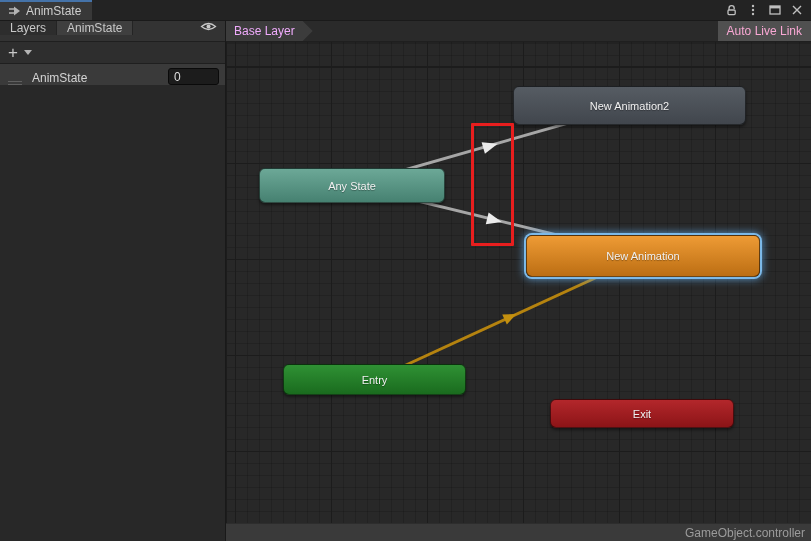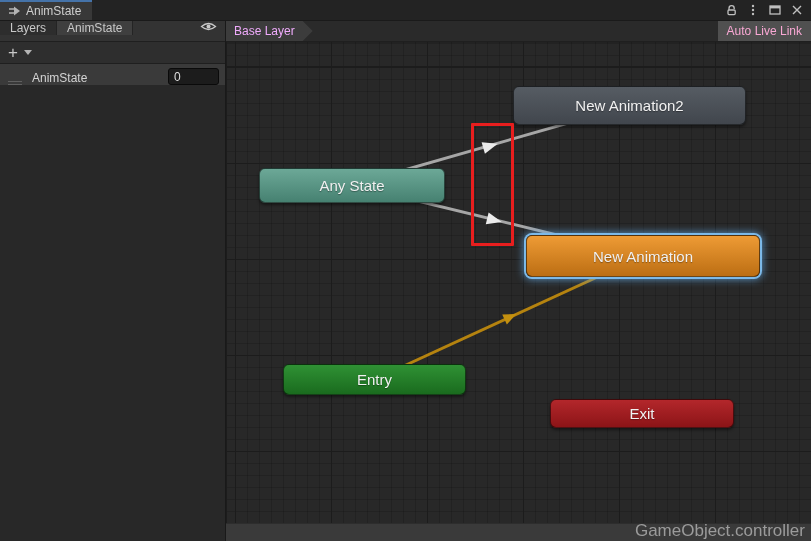--- a/index.html
+++ b/index.html
@@ -70,34 +70,34 @@
       repeating-linear-gradient(90deg, #1c1c1c 0 1px, transparent 1px 96px),
       repeating-linear-gradient(180deg, #1c1c1c 0 1px, transparent 1px 96px),
       repeating-linear-gradient(90deg, rgba(0,0,0,0.16) 0 1px, transparent 1px 12px),
       repeating-linear-gradient(180deg, rgba(0,0,0,0.16) 0 1px, transparent 1px 12px);
     background-position: 9px 0, 0 25px, 9px 0, 0 1px;
   }
   .edges { position:absolute; left:0; top:0; z-index:1; }
   .node {
     position:absolute; z-index:2; border-radius:6px; border:1px solid rgba(0,0,0,0.55);
     display:flex; align-items:center; justify-content:center;
-    color:#f1f1f1; font-size:15px; text-shadow:0 1px 1px rgba(0,0,0,0.35);
+    color:#f1f1f1; font-size:11px; text-shadow:0 1px 1px rgba(0,0,0,0.35);
     box-shadow:0 2px 3px rgba(0,0,0,0.45); cursor:default;
   }
   #node-new-animation2 { left:287px; top:44px;  width:233px; height:39px; background:linear-gradient(#565c63,#41464d); }
   #node-any-state      { left:33px;  top:126px; width:186px; height:35px; background:linear-gradient(#6ca897,#468171); }
   #node-new-animation  { left:300px; top:193px; width:234px; height:42px; background:linear-gradient(#ee9b35,#bc6e13);
                          box-shadow:0 0 0 2px #7cb9e8, 0 0 8px 2px rgba(100,170,230,0.85); }
   #node-entry          { left:57px;  top:322px; width:183px; height:31px; background:linear-gradient(#2f9134,#1a6b1e); }
   #node-exit           { left:324px; top:357px; width:184px; height:29px; background:linear-gradient(#b3272b,#8c1417); }
   .annotation-rect {
     position:absolute; left:245px; top:81px; width:43px; height:123px;
     border:3px solid #e81e1e; z-index:5; border-radius:1px;
   }
-  .statusbar { height:18px; background:#3a3a3a; display:flex; align-items:flex-end; justify-content:flex-end; padding:0 6px; color:#9b9b9b; font-size:17px; border-top:1px solid #2d2d2d; }
+  .statusbar { height:18px; background:#3a3a3a; display:flex; align-items:center; justify-content:flex-end; padding:0 6px; color:#9b9b9b; font-size:12px; border-top:1px solid #2d2d2d; }
 
   svg .stroke-icon { stroke:#c0c0c0; fill:none; stroke-width:1.3; }
 </style>
 </head>
 <body>
 
 <div class="window">
 
   <div class="tabbar">
     <div class="doc-tab">

